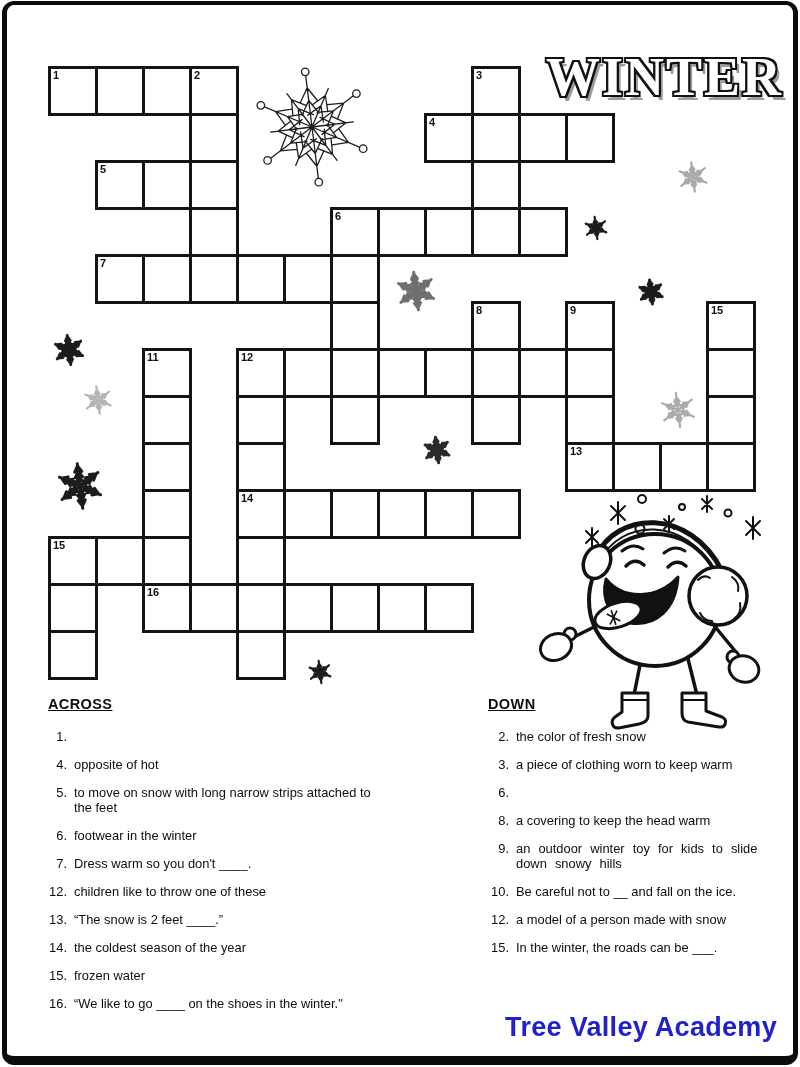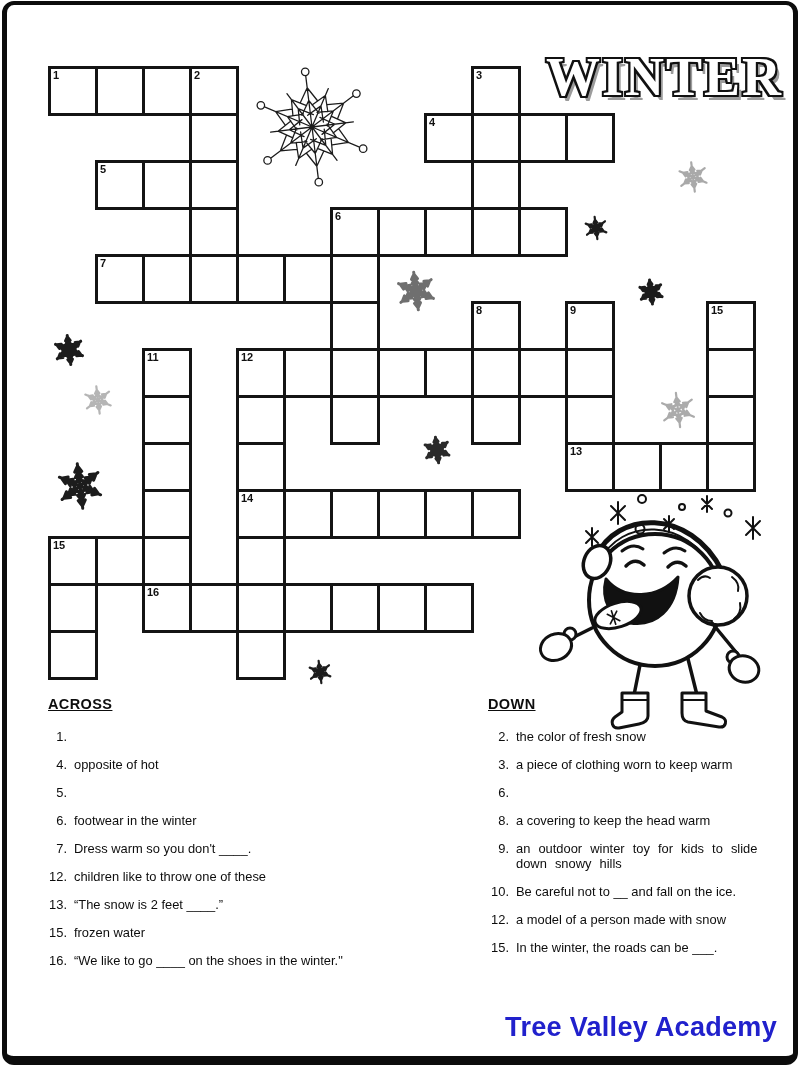--- a/index.html
+++ b/index.html
@@ -258,36 +258,42 @@
     <div id="across-list">
         <div class="clue">
           <span class="cnum">1.</span>
         </div>
         <div class="clue">
           <span class="cnum">4.</span>
           <span class="ctext">opposite of hot</span>
         </div>
         <div class="clue">
           <span class="cnum">5.</span>
+          <span class="ctext">to move on snow with long narrow strips attached to
+the feet</span>
         </div>
         <div class="clue">
           <span class="cnum">6.</span>
           <span class="ctext">footwear in the winter</span>
         </div>
         <div class="clue">
           <span class="cnum">7.</span>
           <span class="ctext">Dress warm so you don't ____.</span>
         </div>
         <div class="clue">
           <span class="cnum">12.</span>
           <span class="ctext">children like to throw one of these</span>
         </div>
         <div class="clue">
           <span class="cnum">13.</span>
           <span class="ctext">“The snow is 2 feet ____.”</span>
+        </div>
+        <div class="clue">
+          <span class="cnum">14.</span>
+          <span class="ctext">the coldest season of the year</span>
         </div>
         <div class="clue">
           <span class="cnum">15.</span>
           <span class="ctext">frozen water</span>
         </div>
         <div class="clue">
           <span class="cnum">16.</span>
           <span class="ctext">“We like to go ____ on the shoes in the winter."</span>
         </div>
       </div>

